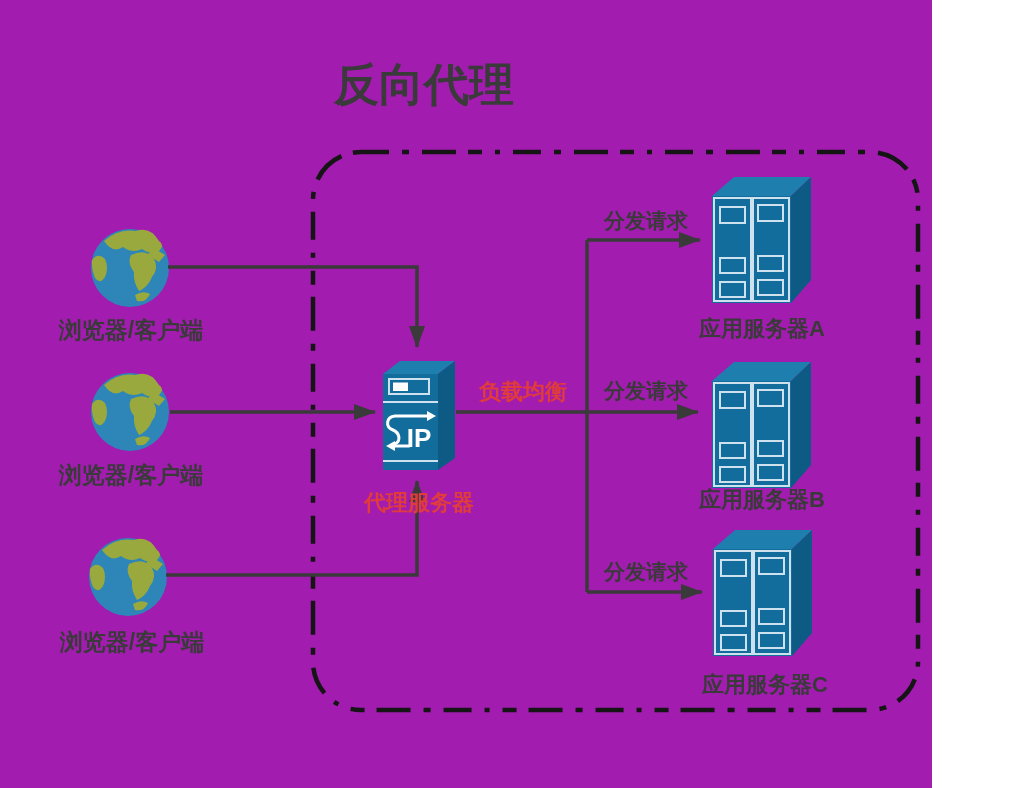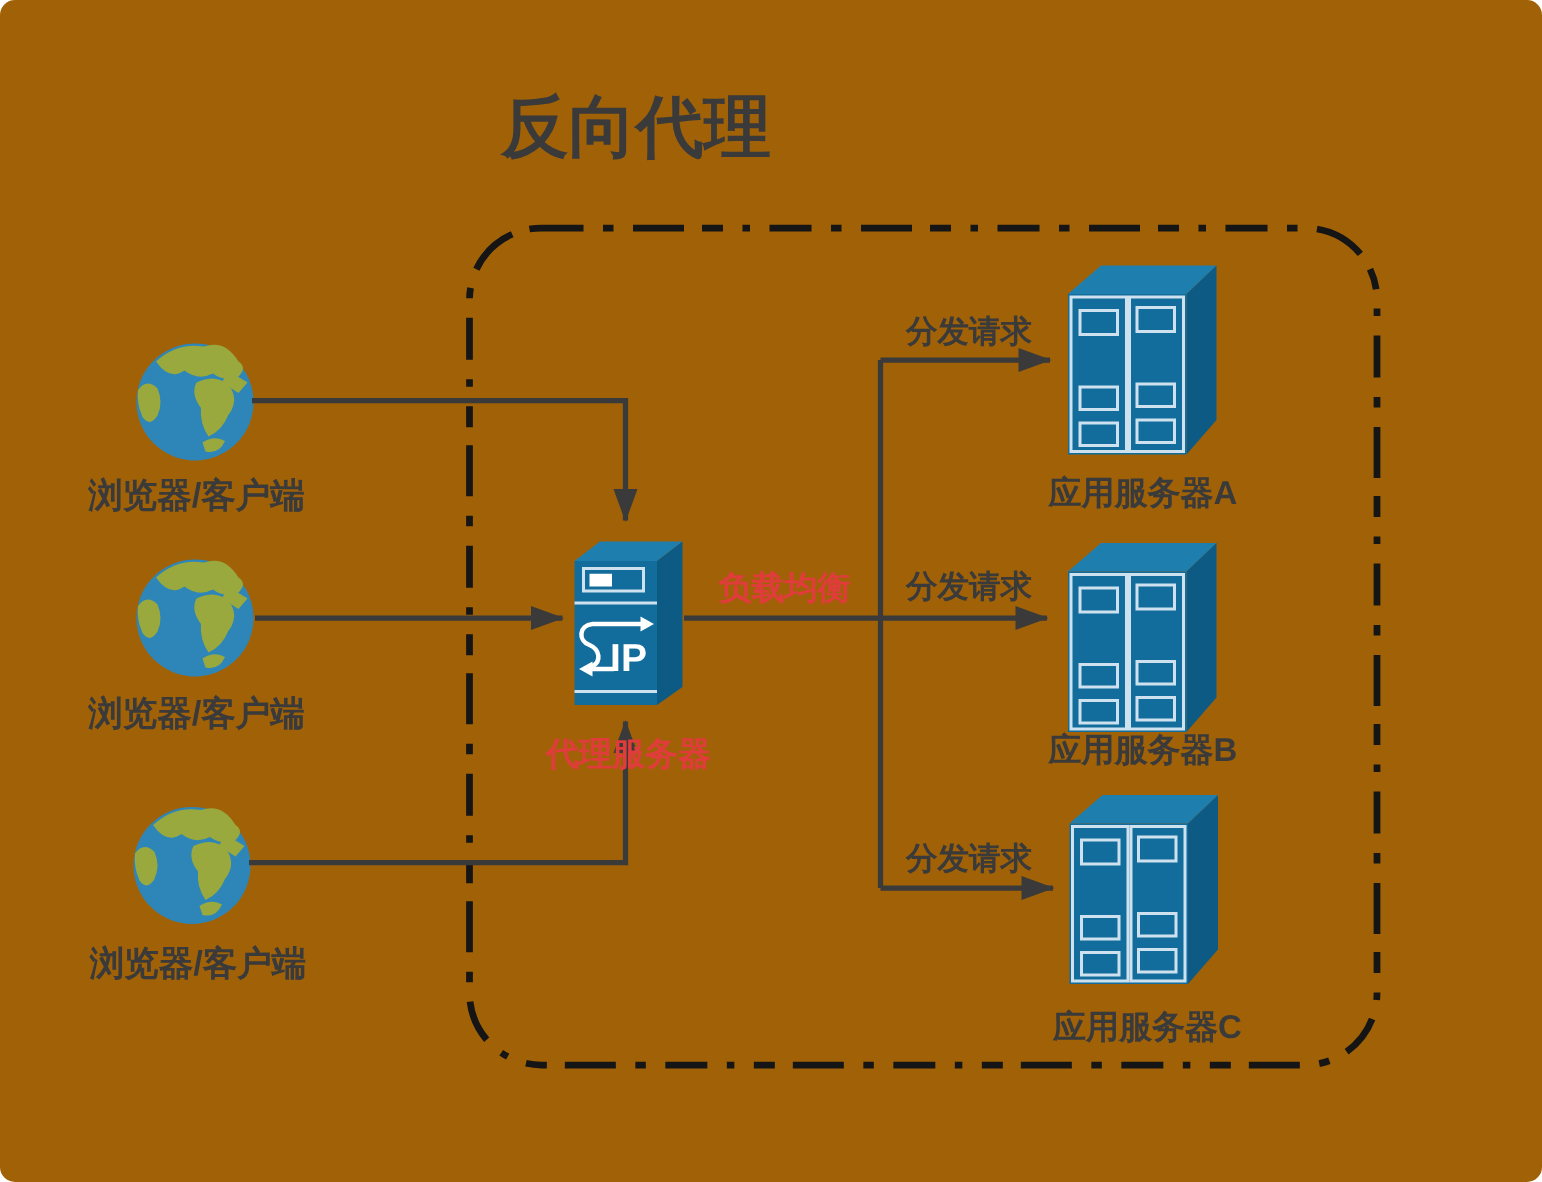--- a/index.html
+++ b/index.html
@@ -7,21 +7,21 @@
     --line-dark:#3a3a3a;
     --ink:#3a3a3a;
     --blue-front:#136d9c;
     --blue-side:#0d5b85;
     --blue-top:#1e7fae;
     --outline-light:#cde2ee;
     --globe-blue:#2e86b8;
     --globe-green:#99a93d;
   }
   html,body{margin:0;padding:0;background:#ffffff;}
-  .stage{position:relative;width:1028px;height:788px;background:#a16207;overflow:hidden;border-radius:10px;}
+  .stage{position:relative;width:932px;height:788px;background:#a21caf;overflow:hidden;}
   svg{display:block;}
   .flowline{stroke:var(--line-dark);stroke-width:3.5;fill:none;}
   .cjk{font-family:"Liberation Sans",sans-serif;font-weight:700;fill:var(--ink);}
   .red{fill:var(--accent-red);}
   .boxfront{fill:var(--blue-front);}
   .boxside{fill:var(--blue-side);}
   .boxtop{fill:var(--blue-top);}
   .litline{stroke:var(--outline-light);fill:none;stroke-width:2;}
   .whiteink{stroke:#ffffff;fill:none;stroke-width:3;stroke-linecap:round;}
 </style>

